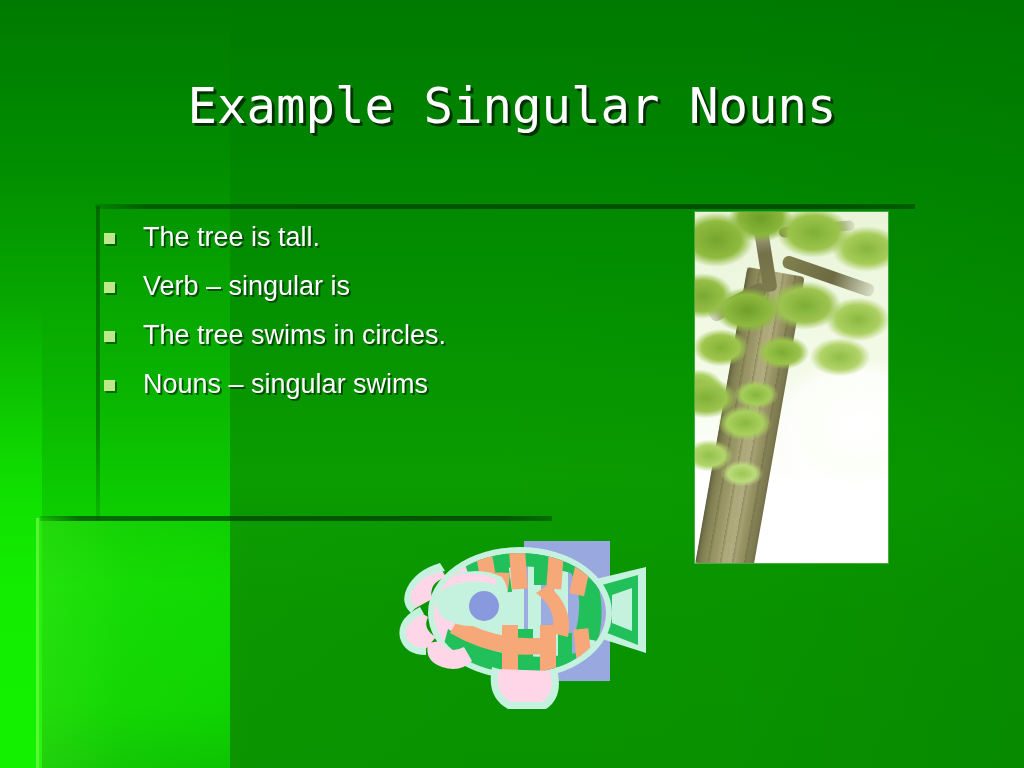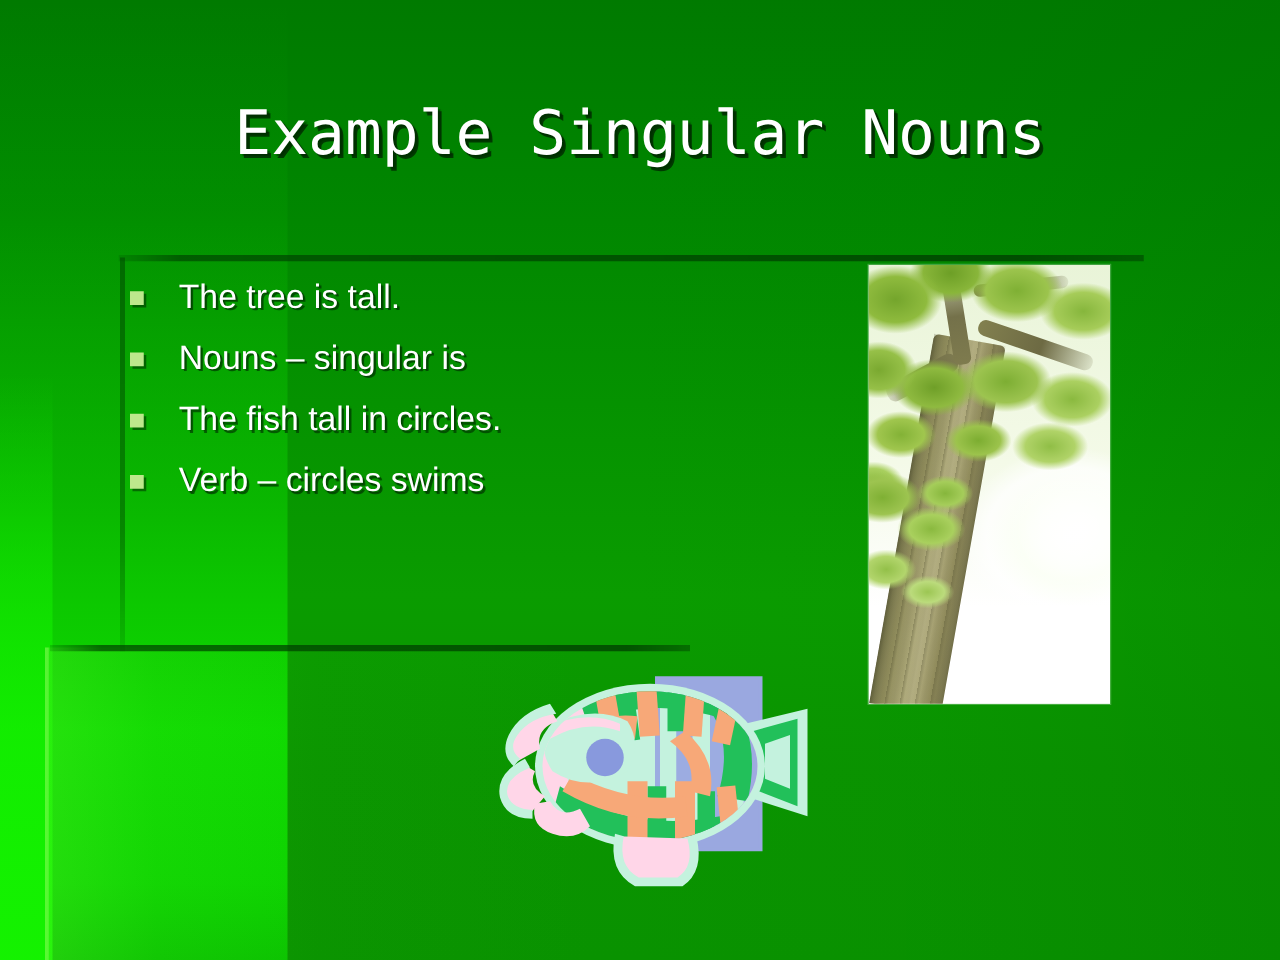--- a/index.html
+++ b/index.html
@@ -298,32 +298,32 @@
   <div class="bullets">
 
     <div class="bullet-row">
       <span class="bullet-marker"></span>
       <span class="bullet-text">The tree is tall.</span>
     </div>
 
 
     <div class="bullet-row">
       <span class="bullet-marker"></span>
-      <span class="bullet-text">Nouns – singular is</span>
+      <span class="bullet-text">Verb – singular is</span>
     </div>
 
     <div class="bullet-row">
       <span class="bullet-marker"></span>
-      <span class="bullet-text">The fish tall in circles.</span>
+      <span class="bullet-text">The tree swims in circles.</span>
     </div>
 
 
     <div class="bullet-row">
       <span class="bullet-marker"></span>
-      <span class="bullet-text">Verb – circles swims</span>
+      <span class="bullet-text">Nouns – singular swims</span>
     </div>
 
   </div>
 
   <div class="tree-photo" title="Photograph looking up the trunk of a tall tree with green leaf canopy against bright white sky">
     <div class="tree-sky"></div>
     <div class="trunk">
       <div class="trunk-texture"></div>
     </div>
     <div class="branch-l"></div>

